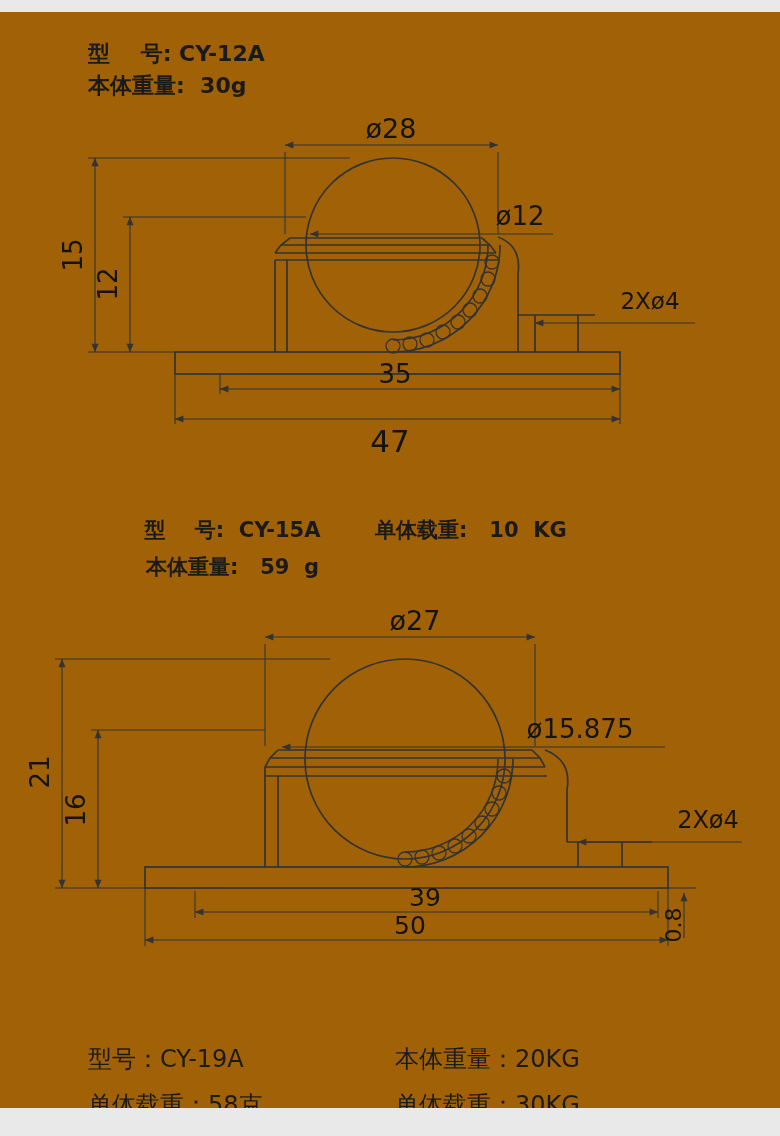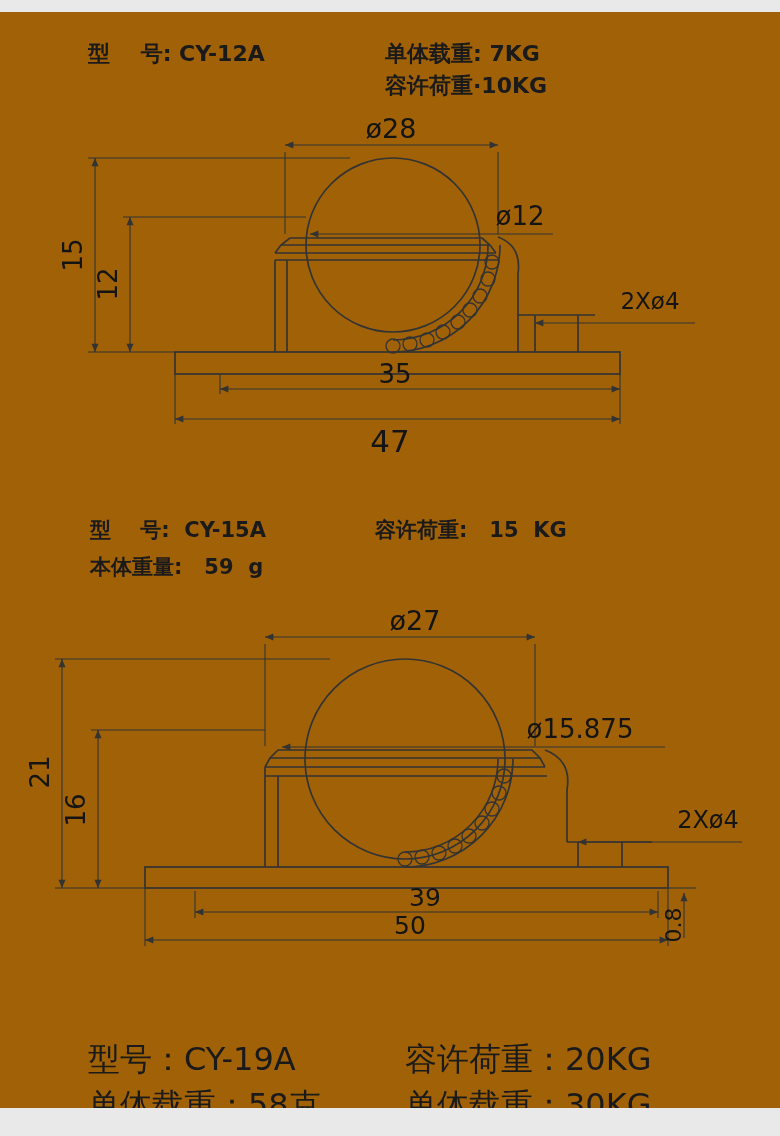--- a/index.html
+++ b/index.html
@@ -7,45 +7,42 @@
     position:relative;width:780px;height:1096px;background:#a16207;
     font-family:"DejaVu Sans","Liberation Sans",sans-serif;color:#1a1a1a;
     overflow:hidden;margin:12px auto;
   }
   .spec{position:absolute;display:flex;}
   .spec .col{display:flex;flex-direction:column;}
   .spec p{margin:0;white-space:pre;}
   .s1{left:88px;top:26px;font-size:22px;font-weight:700;}
   .s1 .col p{line-height:32px;}
   .s1 .col:first-child{width:297px;}
-  .s2{left:90px;top:500px;font-size:21px;font-weight:700;}
+  .s2{left:90px;top:500px;font-size:21px;font-weight:700;text-align:center;}
   .s2 .col p{line-height:37px;}
   .s2 .col:first-child{width:285px;}
-  .s3{left:88px;top:1024px;font-size:32px;font-weight:400;gap:10px;}
+  .s3{left:88px;top:1024px;font-size:24px;font-weight:400;}
   .s3 .col p{line-height:46px;}
   .s3 .col:first-child{width:307px;}
 
   svg.drawing{position:absolute;}
   .part path,.part circle,.part rect{fill:none;stroke:#333;stroke-width:1.7;}
   .part circle.bearing{stroke-width:1.3;}
   .dims line,.dims path.ext{stroke:#333;stroke-width:1.1;fill:none;}
   .dims text{fill:#141414;font-family:"DejaVu Sans","Liberation Sans",sans-serif;}
 </style>
 </head>
 <body>
 
 <div id="canvas">
 
   <div class="spec s1">
     <div class="col">
       <p>型    号: CY-12A</p>
-    </div>
-    <div class="col">
-      <p>单体载重: 7KG</p>
-      <p>容许荷重·10KG</p>
+      <p>本体重量:  30g</p>
     </div>
   </div>
 
   <svg class="drawing" style="left:50px;top:100px;" width="680" height="360" viewBox="0 0 680 360">
     <defs>
       <marker id="arr1" viewBox="0 0 10 10" refX="9.5" refY="5" markerWidth="11" markerHeight="8" orient="auto-start-reverse">
         <path d="M0,1 L9.5,5 L0,9 z" fill="#333"></path>
       </marker>
     </defs>
 
@@ -101,21 +98,21 @@
       <text x="600" y="197" text-anchor="middle" font-size="23">2Xø4</text>
     </g>
   </svg>
 
   <div class="spec s2">
     <div class="col">
       <p>型    号:  CY-15A</p>
       <p>本体重量:   59  g</p>
     </div>
     <div class="col">
-      <p>容许荷重:   15  KG</p>
+      <p>单体载重:   10  KG</p>
     </div>
   </div>
 
   <svg class="drawing" style="left:20px;top:598px;" width="740" height="420" viewBox="0 0 740 420">
     <g class="part">
       <circle cx="385" cy="149" r="100"></circle>
       <path d="M258,140 H512 M250,148 H520 M245,157 H525 M245,166 H527"></path>
       <path d="M258,140 L250,148 L245,157 M512,140 L520,148 L525,157"></path>
       <path d="M245,157 V257 M258,166 V257"></path>
       <path d="M478,149 A93,93 0 0 1 385,242"></path>
@@ -169,18 +166,18 @@
       <text x="661" y="315" transform="rotate(-90 661 315)" text-anchor="middle" font-size="22">0.8</text>
     </g>
   </svg>
 
   <div class="spec s3">
     <div class="col">
       <p>型号：CY-19A</p>
       <p>单体载重：58克</p>
     </div>
     <div class="col">
-      <p>容许荷重：20KG</p>
+      <p>本体重量：20KG</p>
       <p>单体载重：30KG</p>
     </div>
   </div>
 
 </div>
 
 </body></html>

